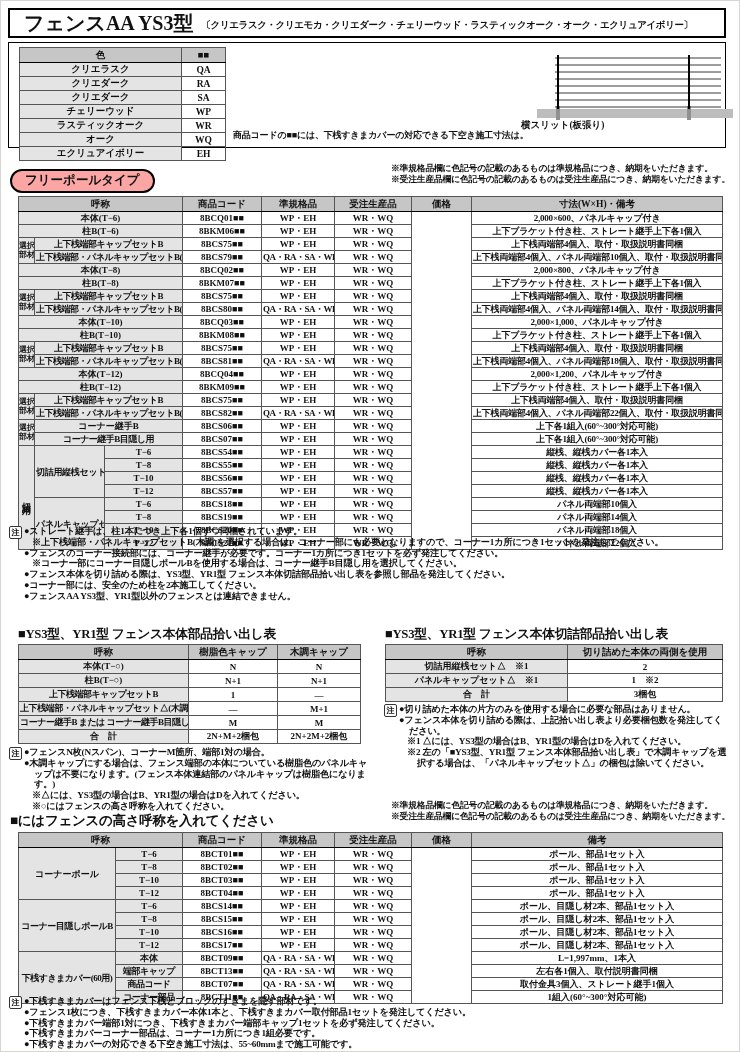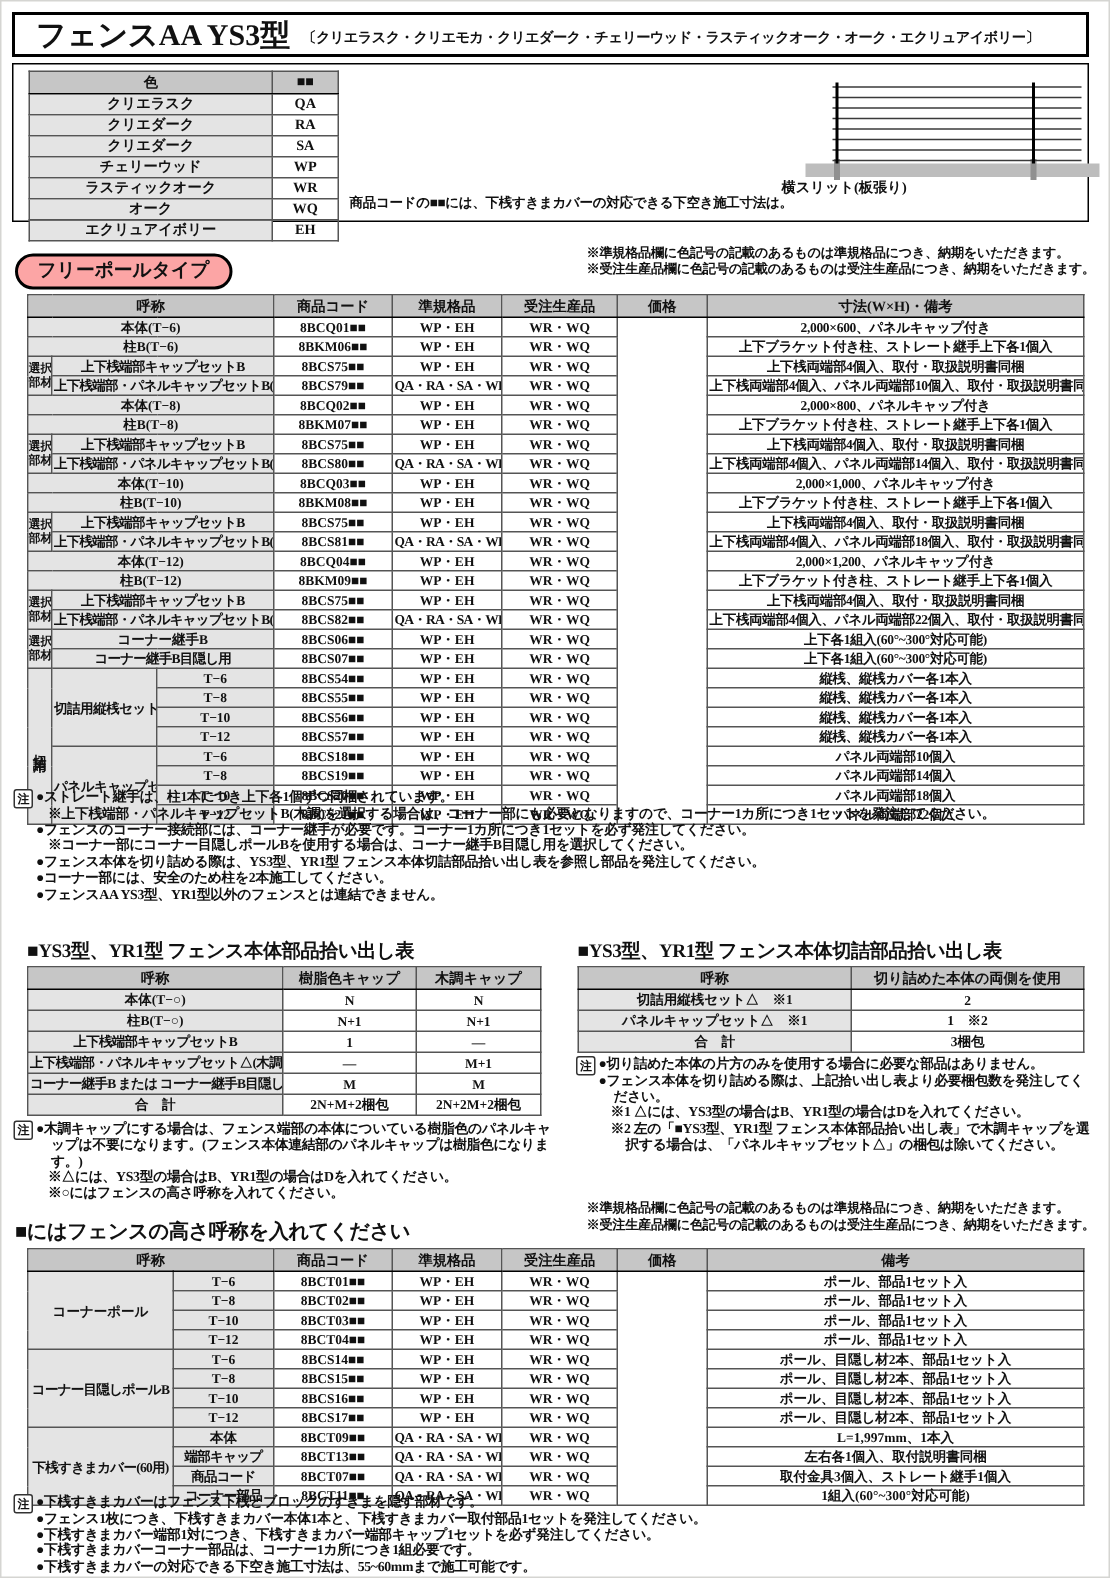--- a/index.html
+++ b/index.html
@@ -463,20 +463,21 @@
         </tr>
       <tr class="blk">
           <td class="nm">合　計</td>
           <td>3梱包</td>
         </tr>
     </tbody>
   </table>
 
   <div class="notes notes-parts">
     <span class="note-icon">注</span>
+    <div class="ln">●フェンスN枚(Nスパン)、コーナーM箇所、端部1対の場合。</div>
     <div class="ln">●木調キャップにする場合は、フェンス端部の本体についている樹脂色のパネルキャップは不要になります。(フェンス本体連結部のパネルキャップは樹脂色になります。)</div>
     <div class="ln sub">※△には、YS3型の場合はB、YR1型の場合はDを入れてください。</div>
     <div class="ln sub">※○にはフェンスの高さ呼称を入れてください。</div>
   </div>
 
   <div class="notes notes-cut">
     <span class="note-icon">注</span>
     <div class="ln">●切り詰めた本体の片方のみを使用する場合に必要な部品はありません。</div>
     <div class="ln">●フェンス本体を切り詰める際は、上記拾い出し表より必要梱包数を発注してください。</div>
     <div class="ln sub">※1 △には、YS3型の場合はB、YR1型の場合はDを入れてください。</div>

